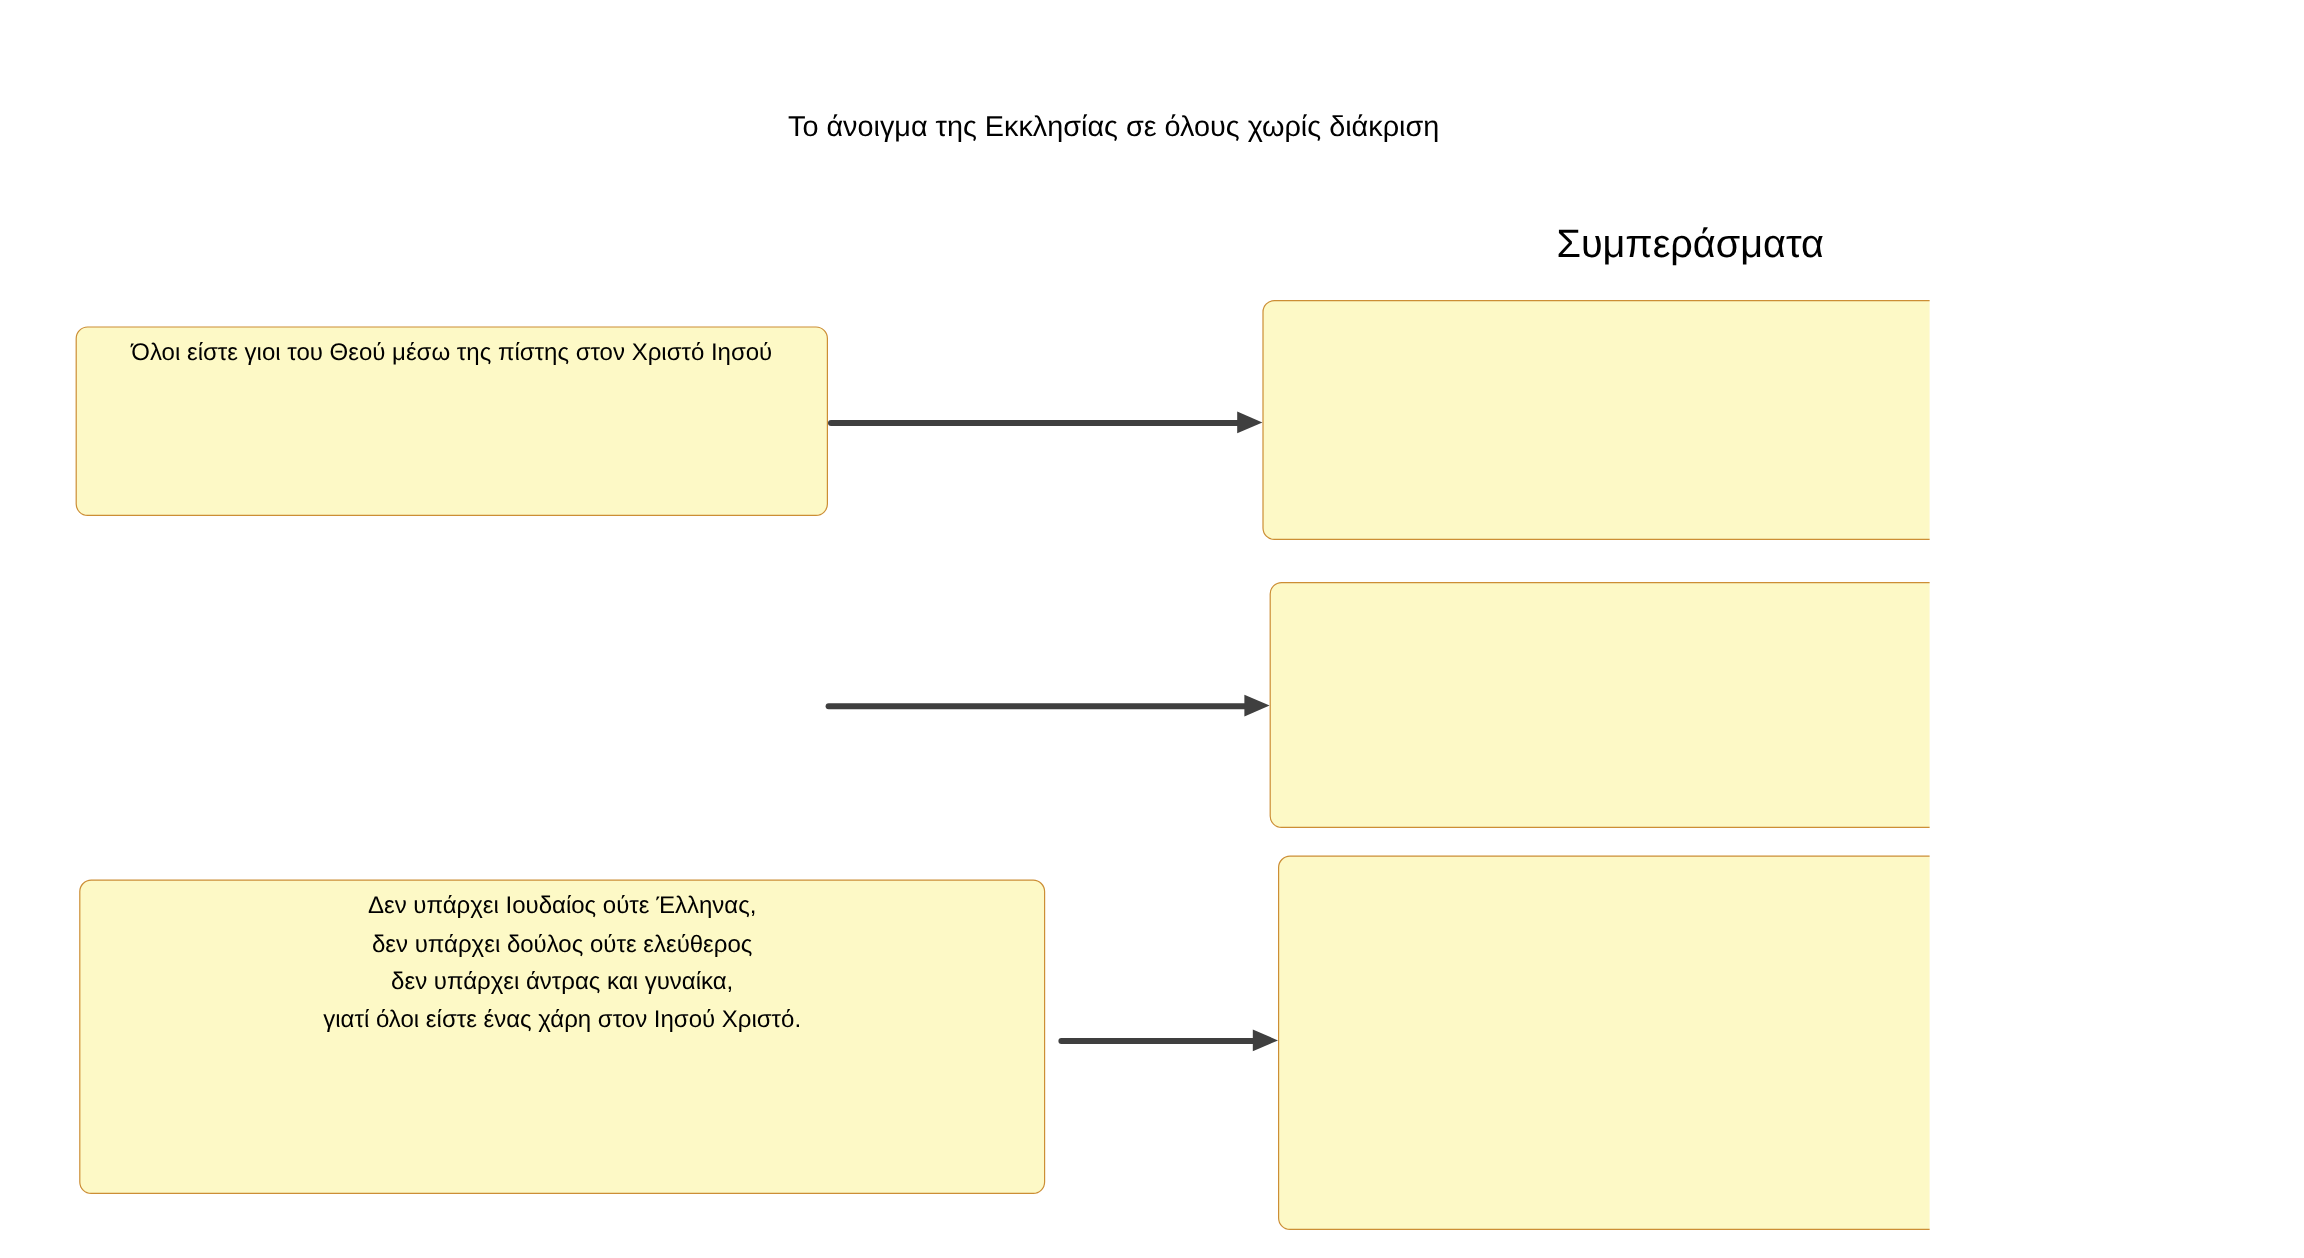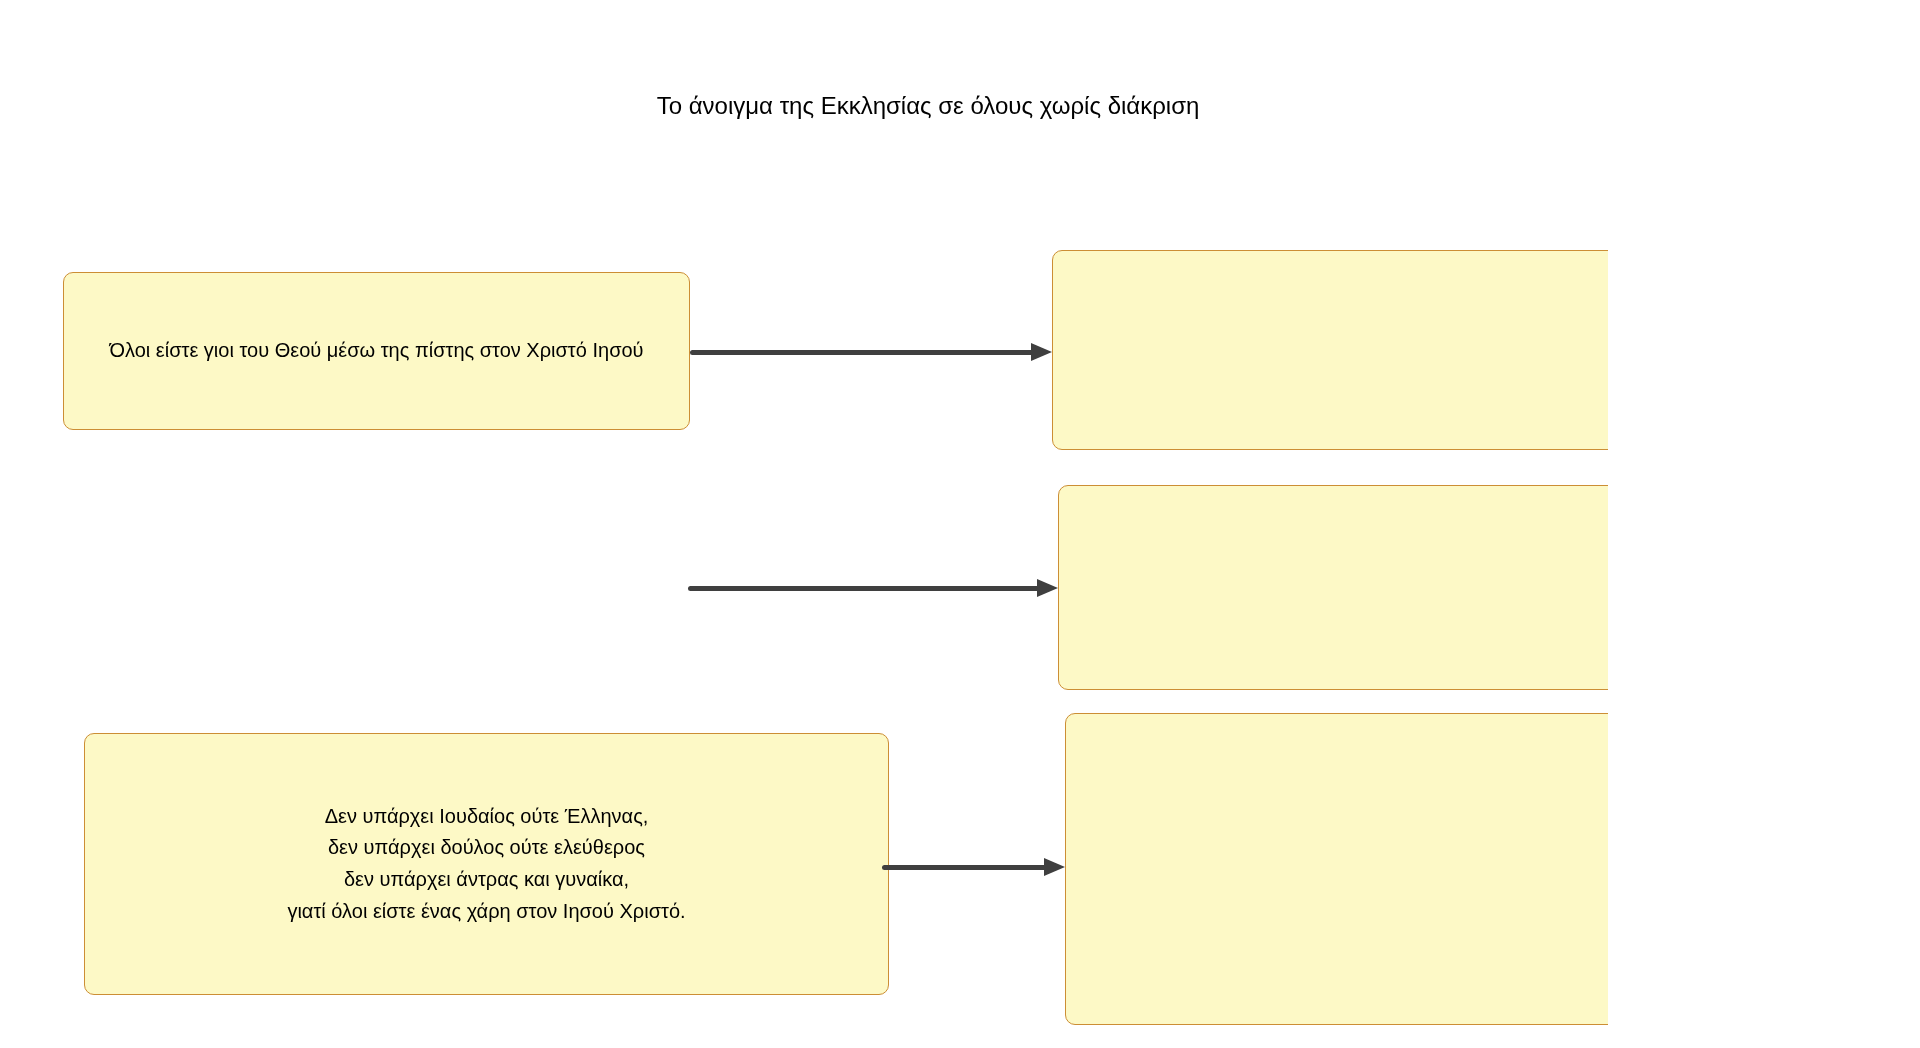--- a/index.html
+++ b/index.html
@@ -40,33 +40,32 @@
     left: 1297px;
     font-size: 33px;
   }
   .node {
     position: absolute;
     box-sizing: border-box;
     background: #FDF9C6;
     border: 1.5px solid #CC8E35;
     border-radius: 10px;
     display: flex;
-    align-items: center;
     justify-content: center;
     text-align: center;
     font-size: 20px;
     line-height: 1.58;
     color: #000000;
     white-space: pre-line;
     padding: 6px 8px;
   }
   
   .node.f1 { left: 63px;  top: 272px; width: 627px; height: 158px; }
   .node.f2 { left: 64px;  top: 488px; width: 624px; height: 194px; }
-  .node.f3 { left: 84px;  top: 733px; width: 805px; height: 262px; }
+  .node.f3 { left: 66px;  top: 733px; width: 805px; height: 262px; }
   
   .node.c1 { left: 1052px; top: 250px; width: 715px; height: 200px; }
   .node.c2 { left: 1058px; top: 485px; width: 705px; height: 205px; }
   .node.c3 { left: 1065px; top: 713px; width: 834px; height: 312px; }
 
   .arrow {
     position: absolute;
     height: 0;
   }
   .arrow .shaft {
@@ -96,20 +95,21 @@
   .arrow.a3 .shaft { width: 166px; }
   .arrow.a3 .head  { left: 162px; }
 </style>
 </head>
 <body>
 
 <div class="canvas">
 
   <div class="title">Το άνοιγμα της Εκκλησίας σε όλους χωρίς διάκριση</div>
 
+  <div class="col-header right">Συμπεράσματα</div>
 
   <div class="node f1">
     <span>Όλοι είστε γιοι του Θεού μέσω της πίστης στον Χριστό Ιησού</span>
   </div>
   <div class="node f3">
     <span>Δεν υπάρχει Ιουδαίος ούτε Έλληνας,
 δεν υπάρχει δούλος ούτε ελεύθερος
 δεν υπάρχει άντρας και γυναίκα,
 γιατί όλοι είστε ένας χάρη στον Ιησού Χριστό.</span>
   </div>

